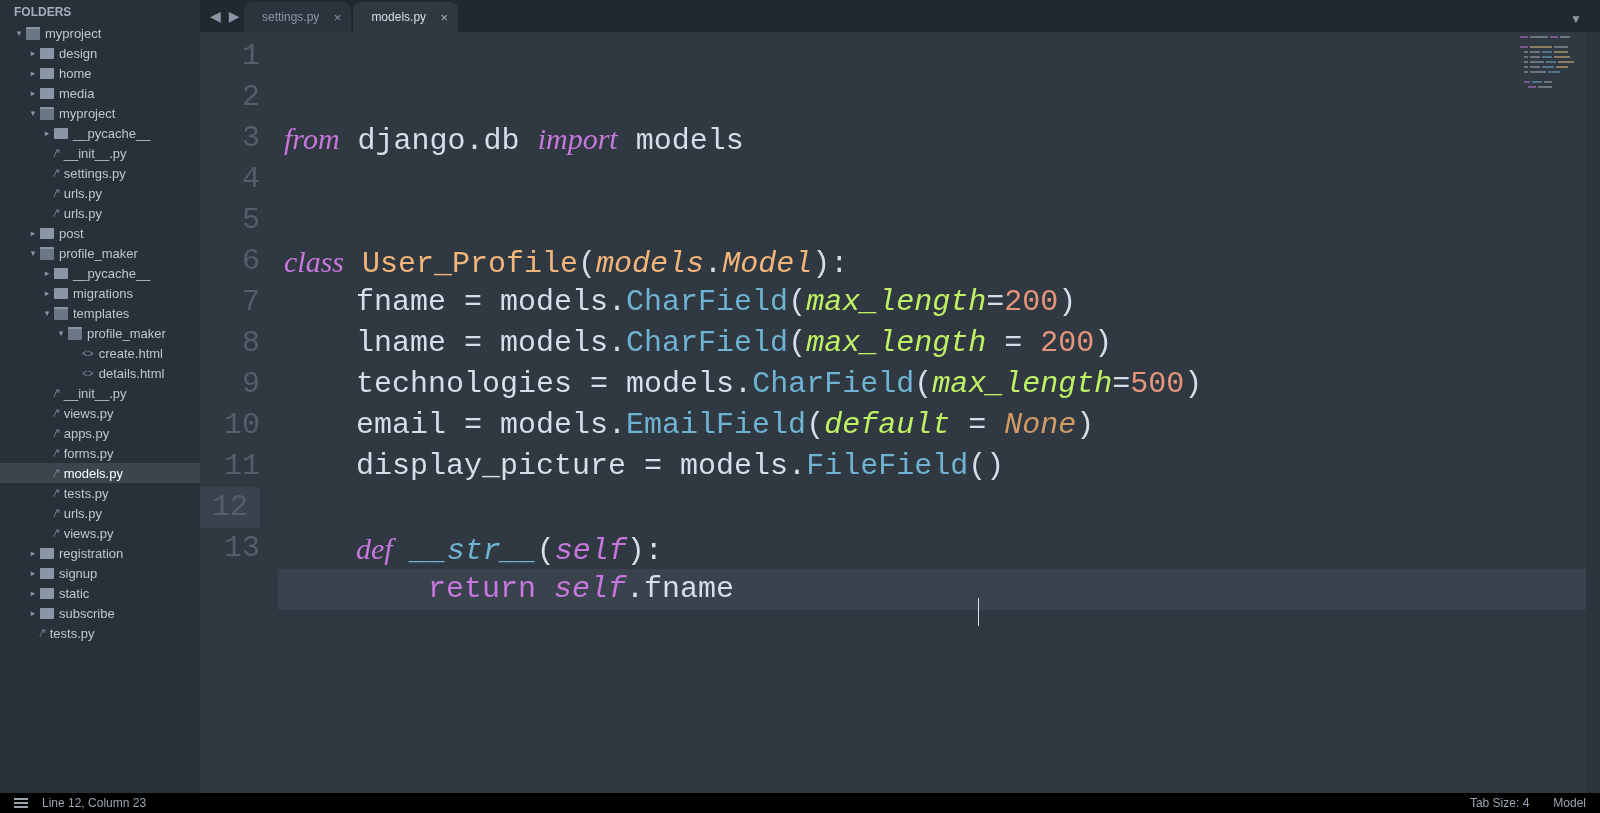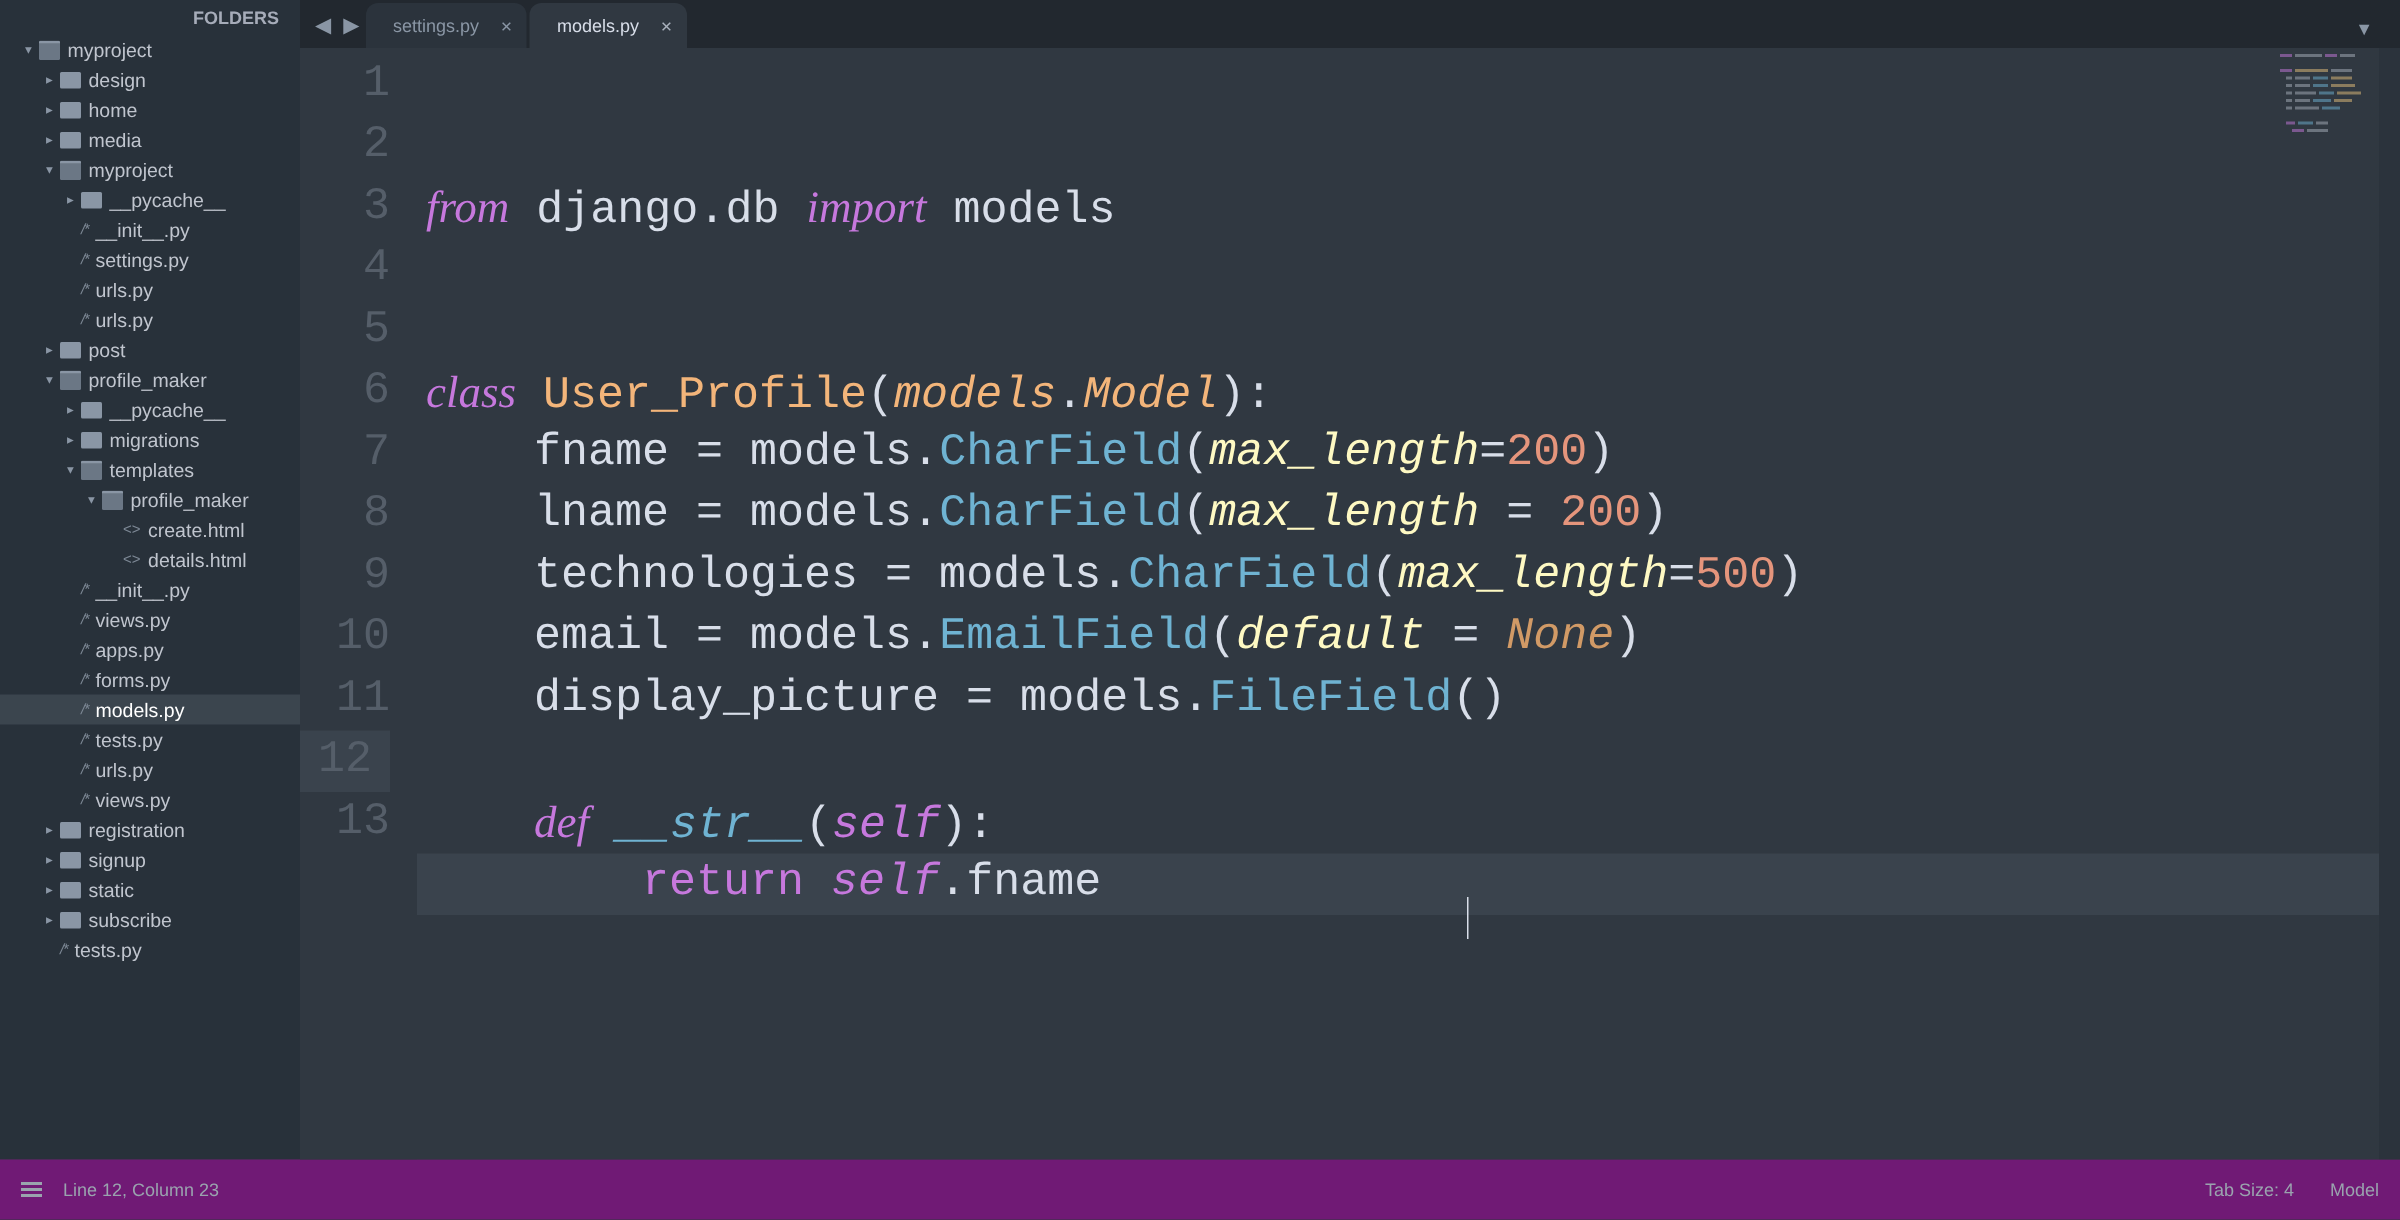--- a/index.html
+++ b/index.html
@@ -18,21 +18,20 @@
   flex: 1;
   overflow: hidden;
 }
 .sidebar {
   width: 200px;
   background: #28313a;
   display: flex;
   flex-direction: column;
   font-size: 13px;
   user-select: none;
-  text-align: right;
 }
 .sidebar-header {
   font-weight: bold;
   font-size: 12px;
   padding: 5px 14px 4px;
   color: #a6acb9;
 }
 .tree { flex: 1; overflow: auto; }
 .tree-row {
   display: flex;
@@ -172,21 +171,21 @@
 .code-line { height:41px; padding-left:6px;}
 .code-line.current { background:#3a434d;}
 .tok-kw { color:#c678dd; font-style:italic;font-family:Liberation Serif, serif; }
 .tok-ret { color:#c678dd; }
 .tok-cls { color:#f3b57a; }
 .tok-clsarg { color:#f3b57a; font-style:italic; }
 .tok-fn { color:#6fb3d2;text-align:center; }
 .tok-fnmag { color:#6fb3d2; font-style:italic; }
 .tok-p  { color:#d8dee9; }
 .tok-op { color:#d8dee9; }
-.tok-kwarg { color:#fef9c3; font-style:italic;font-family:Liberation Mono, monospace; }
+.tok-kwarg { color:#bef264; font-style:italic;font-family:Liberation Mono, monospace; }
 .tok-num { color:#e5957c; }
 .tok-none { color:#d19a66; font-style:italic; }
 .tok-self { color:#c678dd; font-style:italic; }
 .tok-txt{ color:#d8dee9;}
 .text-cursor {
   position:absolute;
   width:1px; height:28px;
   background:#d8dee9;
   top:566px; left:700px;
 }
@@ -203,22 +202,22 @@
 .mm-seg { height:2px;}
 .mm-a{background:#c678dd;}
 .mm-b{background:#6fb3d2;}
 .mm-c{background:#e5c07b;}
 .mm-d{background:#a8b0bc;}
 .scrollbar-v {
   width:14px;
   background:#2b333c;
 }
 .statusbar {
-  height:40px;
-  background:#701a75;
+  height:20px;
+  background:#000000;
   display:flex;
   align-items:center;
   font-size:12px;
   color:#9aa3ae;
   padding:0 14px;
 }
 .status-left { display:flex; align-items:center; gap:14px;}
 .status-right { margin-left:auto; display:flex; align-items:center; gap:24px;}
 .menu-icon {
   display:inline-flex; flex-direction:column; gap:2px;

